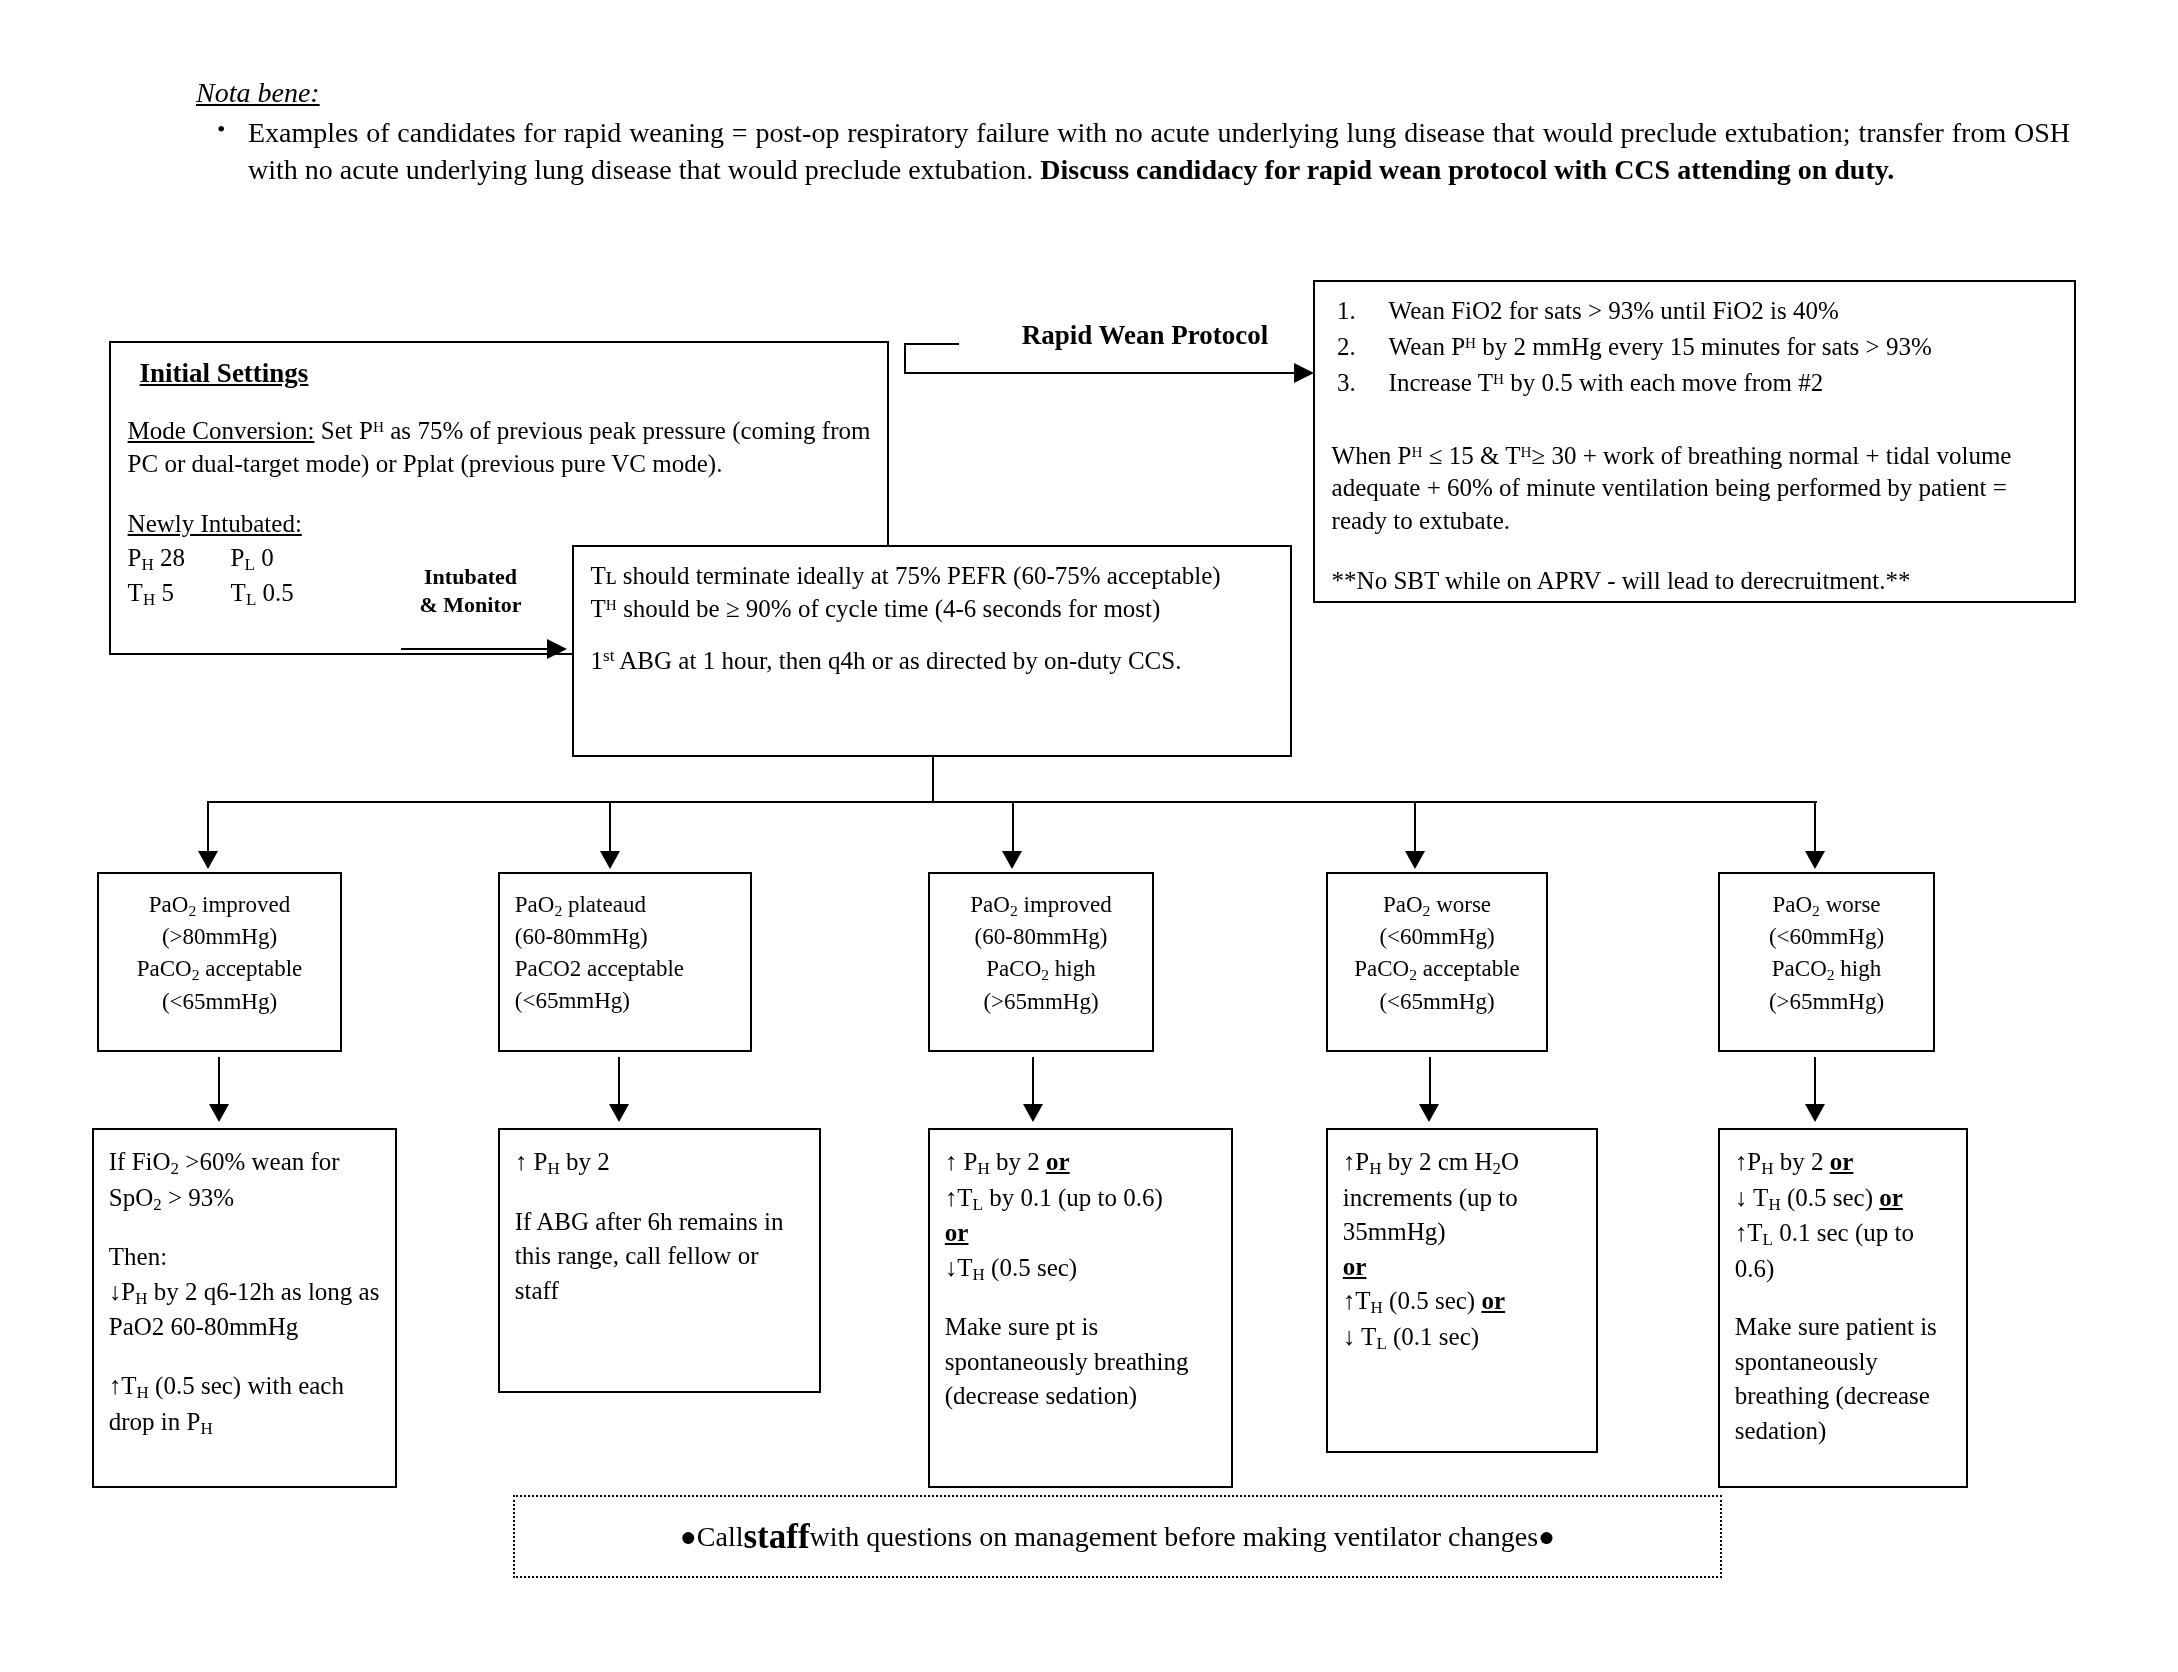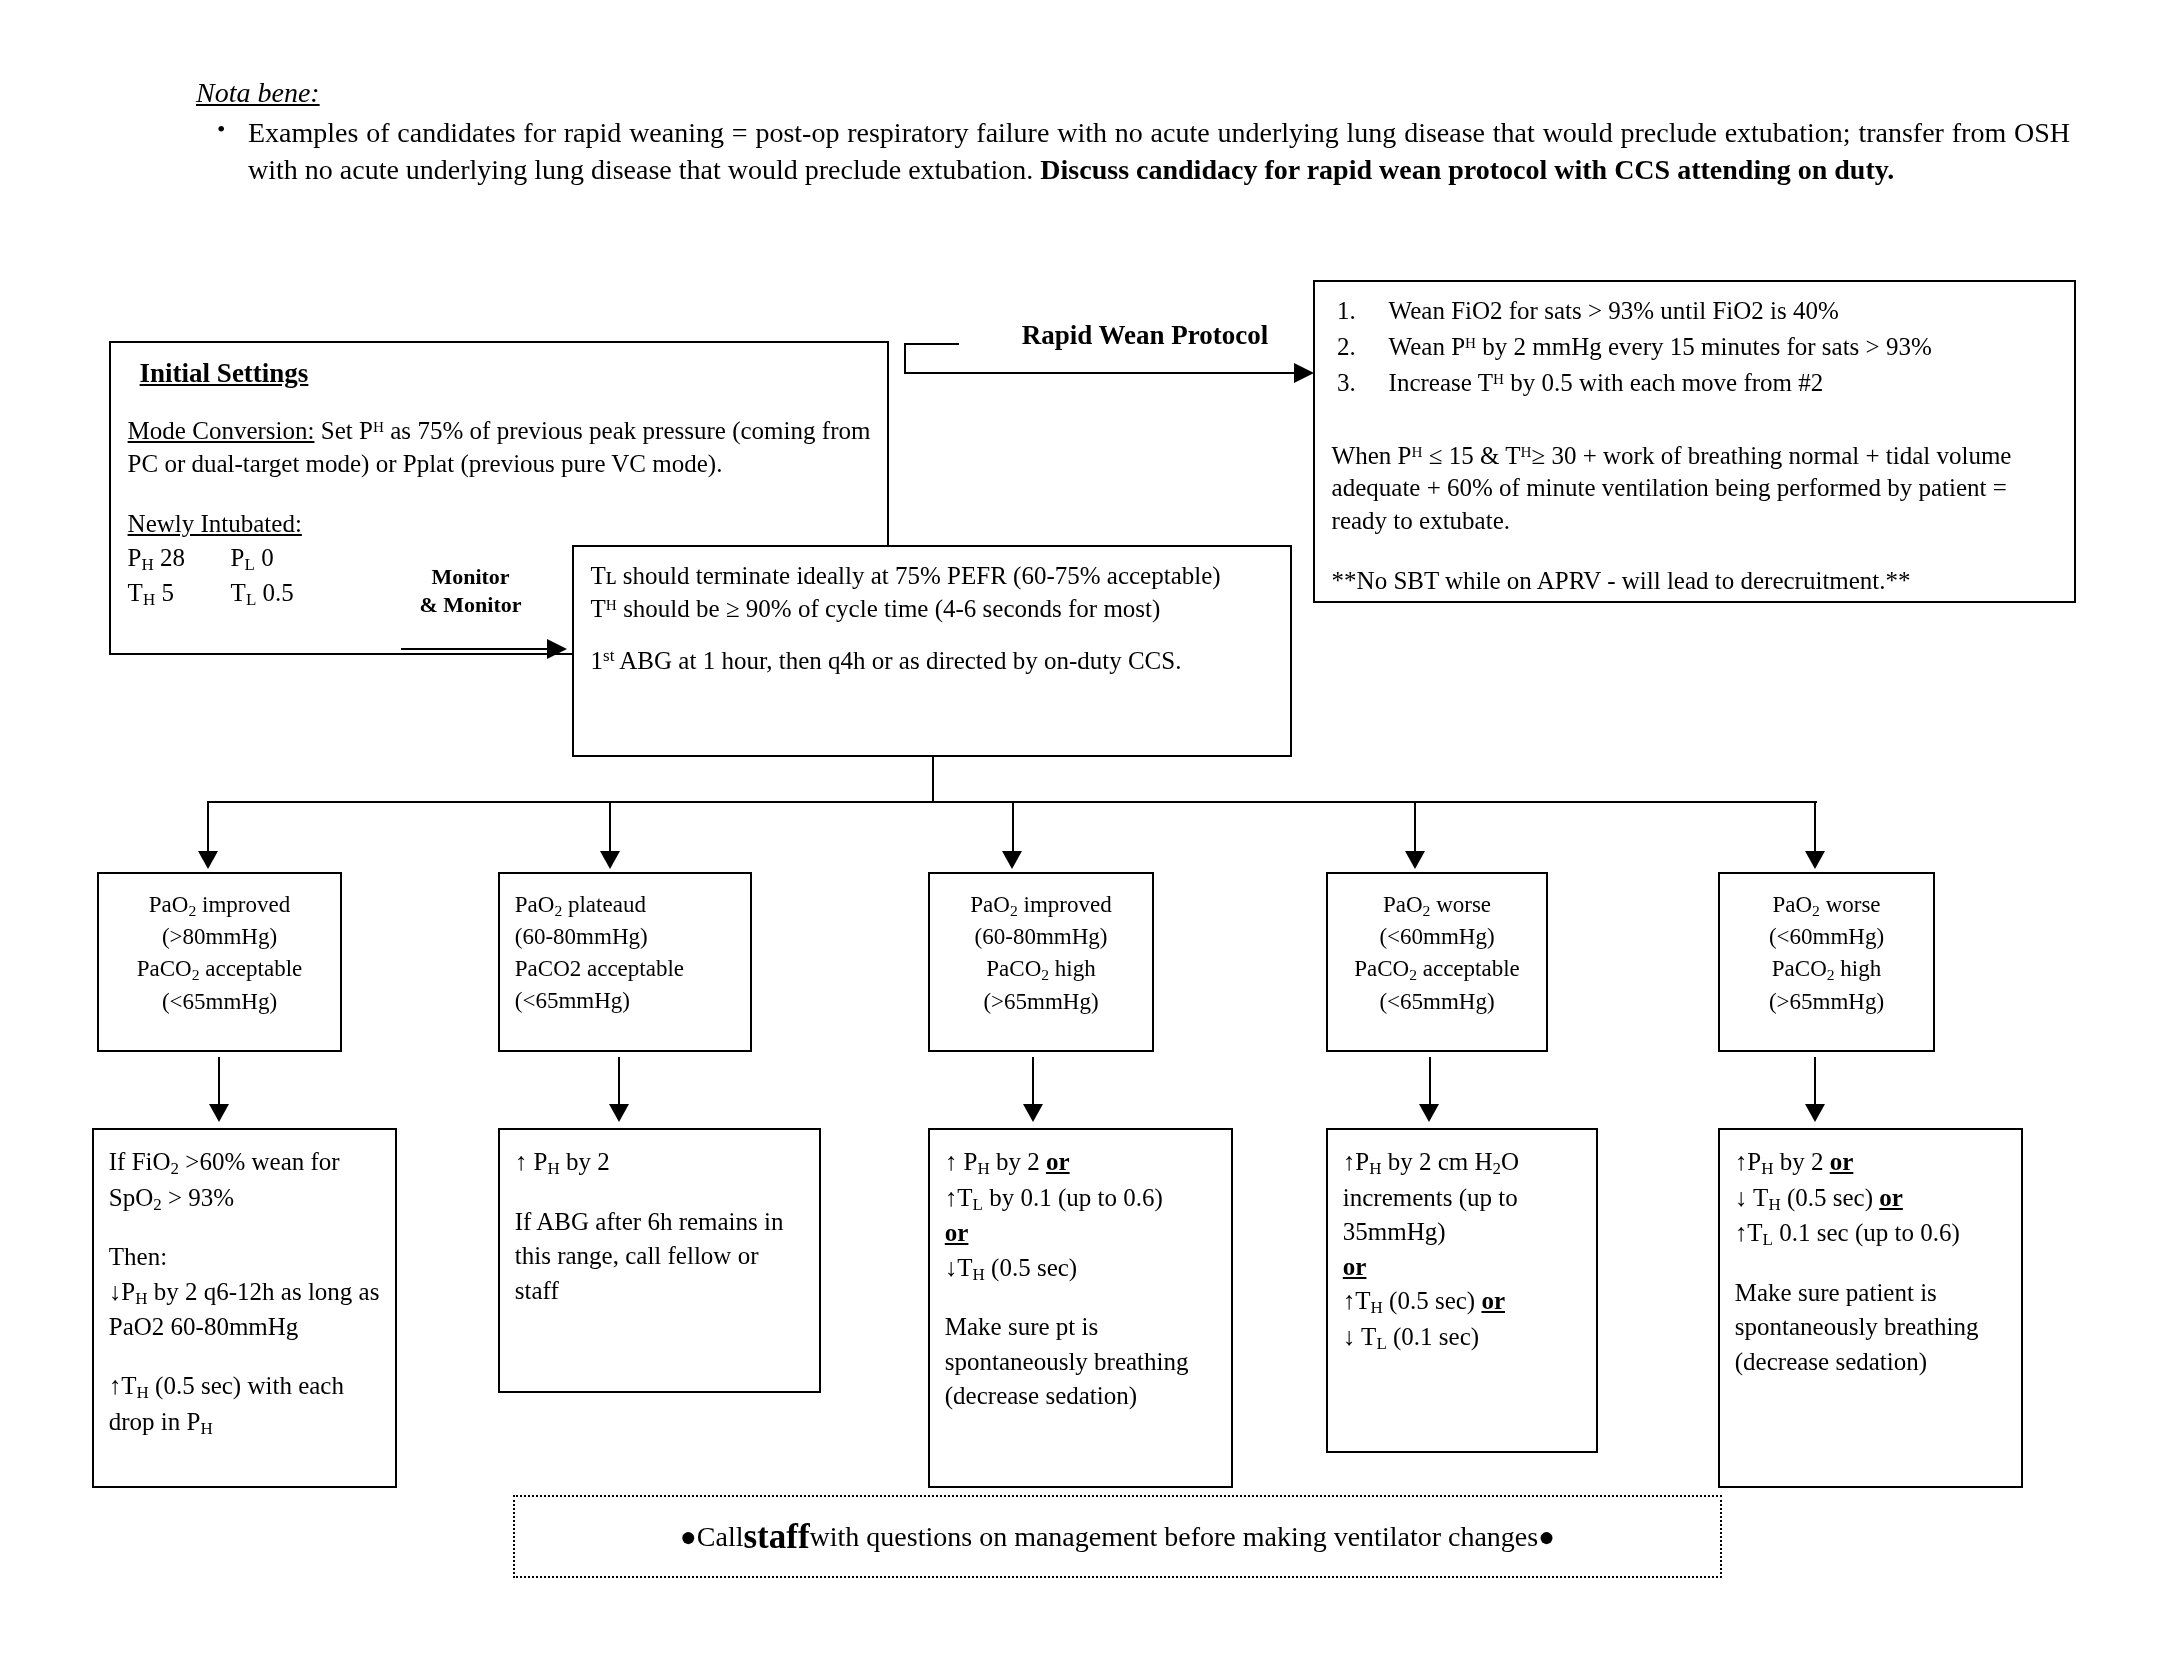--- a/index.html
+++ b/index.html
@@ -130,21 +130,21 @@
         </div>
         <div class="row">
           <span class="c1">T<sub>H</sub> <span>5</span></span>
           <span>T<sub>L</sub> <span>0.5</span></span>
         </div>
       </div>
     </div>
   </div>
 
   <div id="optimize-label">
-    <div>Monitor</div>
+    <div>Intubated</div>
     <div>&amp; Monitor</div>
   </div>
   <div id="arrow-optimize">
     <div class="hline" style="left:0; top:4.6px; width:148px;"></div>
     <div style="position:absolute; left:146px; top:-3.7px; width:0;height:0;border-top:10px solid transparent;border-bottom:10px solid transparent;border-left:20px solid #000;"></div>
   </div>
 
   <div class="box" id="monitor-box">
     <div class="pad">
       <div>Tʟ should terminate ideally at 75% PEFR (60-75% acceptable)</div>
@@ -290,21 +290,21 @@
 
   <div class="box act-box" style="left:1326px; width:272px; height:325px;">
     <div class="pad">
       <div>↑P<sub>H</sub> by 2 cm H<sub>2</sub>O increments (up to 35mmHg)</div>
       <div class="b u">or</div>
       <div>↑T<sub>H</sub> (0.5 sec) <span class="b u">or</span></div>
       <div>↓ T<sub>L</sub> (0.1 sec)</div>
     </div>
   </div>
 
-  <div class="box act-box" style="left:1718px; width:305px; height:360px;">
+  <div class="box act-box" style="left:1718px; width:250px; height:360px;">
     <div class="pad">
       <div>↑P<sub>H</sub> by 2 <span class="b u">or</span></div>
       <div>↓ T<sub>H</sub> (0.5 sec) <span class="b u">or</span></div>
       <div>↑T<sub>L</sub> 0.1 sec (up to 0.6)</div>
       <div class="sp"></div>
       <div>Make sure patient is spontaneously breathing (decrease sedation)</div>
     </div>
   </div>
 
   <div id="footer-note">

